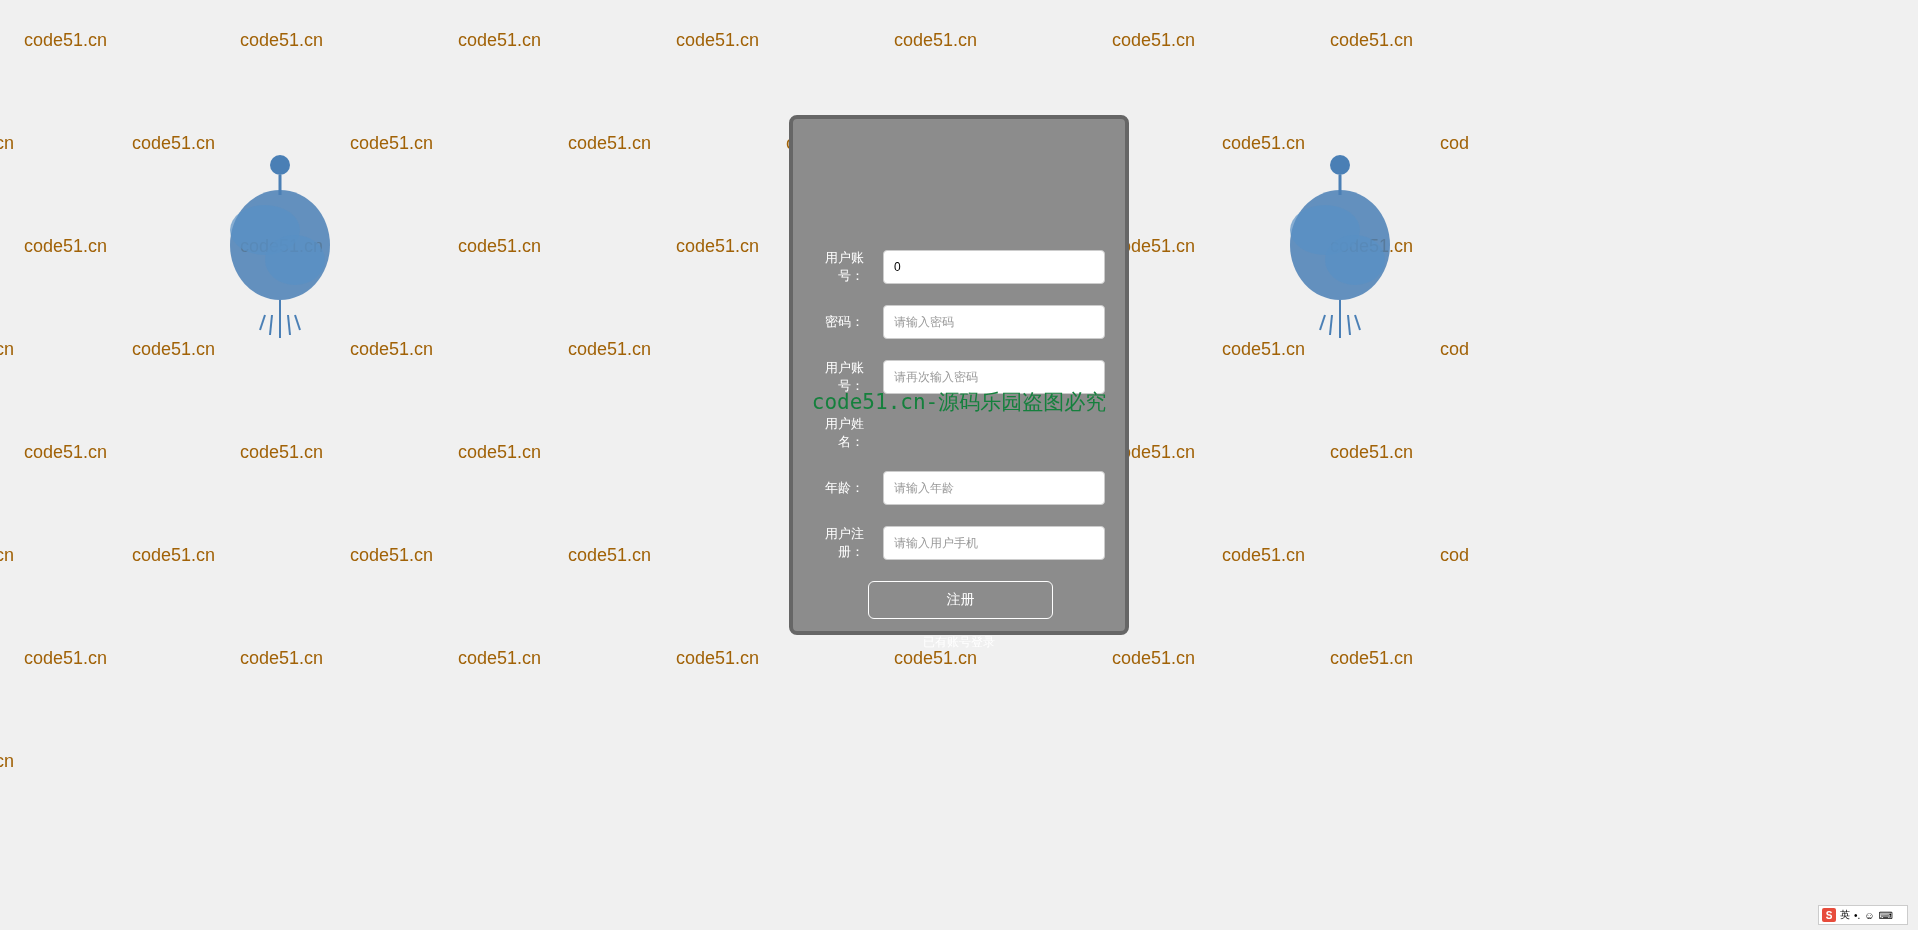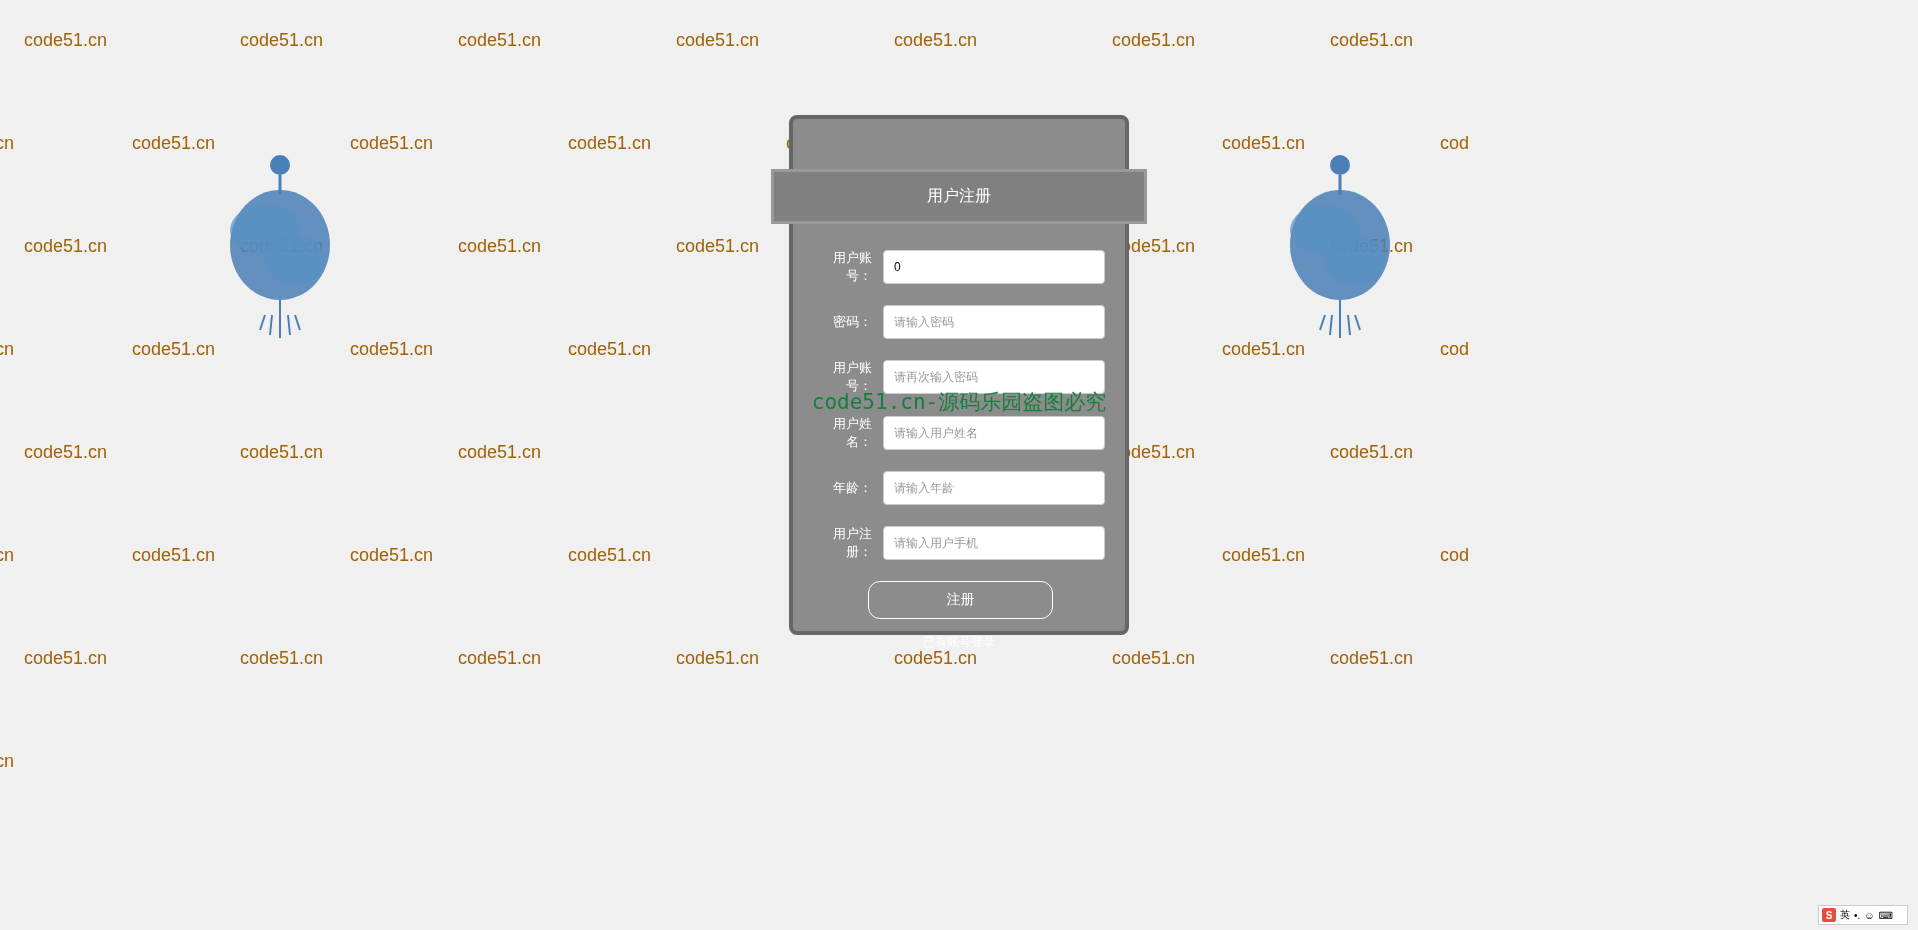--- a/index.html
+++ b/index.html
@@ -69,21 +69,21 @@
     .form-row {
       display: flex;
       align-items: center;
       margin-bottom: 20px;
     }
     .form-label {
       width: 70px;
       color: white;
       font-size: 13px;
       text-align: right;
-      padding-right: 11px;
+      padding-right: 19px;
     }
     .form-input {
       flex: 1;
       height: 34px;
       border: 1px solid #ccc;
       border-radius: 4px;
       padding: 0 10px;
       font-size: 12px;
       outline: none;
       background: white;
@@ -93,21 +93,21 @@
     }
     .submit-button {
       width: 185px;
       height: 38px;
       margin-left: 55px;
       background-color: #8c8c8c;
       border: 1px solid white;
       color: white;
       font-size: 14px;
       cursor: pointer;
-      border-radius: 12px;
+      border-radius: 6px;
     }
     .login-link {
       display: block;
       text-align: center;
       color: white;
       font-size: 12px;
       margin-top: 15px;
       cursor: pointer;
     }
     .center-watermark {
@@ -235,39 +235,35 @@
     <line x1="70" y1="160" x2="70" y2="175" stroke="#4a7fb5" stroke-width="2"></line>
     <line x1="55" y1="175" x2="50" y2="190" stroke="#4a7fb5" stroke-width="2"></line>
     <line x1="62" y1="175" x2="60" y2="195" stroke="#4a7fb5" stroke-width="2"></line>
     <line x1="70" y1="175" x2="70" y2="198" stroke="#4a7fb5" stroke-width="2"></line>
     <line x1="78" y1="175" x2="80" y2="195" stroke="#4a7fb5" stroke-width="2"></line>
     <line x1="85" y1="175" x2="90" y2="190" stroke="#4a7fb5" stroke-width="2"></line>
   </svg>
 </div>
 
 <div class="registration-container">
-  <div class="header-band">
-    <span class="header-title">用户注册</span>
-  </div>
   <div class="form-area">
     <div class="form-row">
       <span class="form-label">用户账号：</span>
       <input class="form-input" type="text" value="0" style="">
     </div>
     <div class="form-row">
       <span class="form-label">密码：</span>
       <input class="form-input" type="password" placeholder="请输入密码" style="">
     </div>
     <div class="form-row">
       <span class="form-label">用户账号：</span>
       <input class="form-input" type="password" placeholder="请再次输入密码" style="">
     </div>
     <div class="form-row">
       <span class="form-label">用户姓名：</span>
-      <input class="form-input" type="text" placeholder="请输入用户姓名" style="">
     </div>
     <div class="form-row">
       <span class="form-label">年龄：</span>
       <input class="form-input" type="text" placeholder="请输入年龄" style="">
     </div>
     <div class="form-row">
       <span class="form-label">用户注册：</span>
       <input class="form-input" type="text" placeholder="请输入用户手机" style="">
     </div>
     <button class="submit-button">注册</button>

